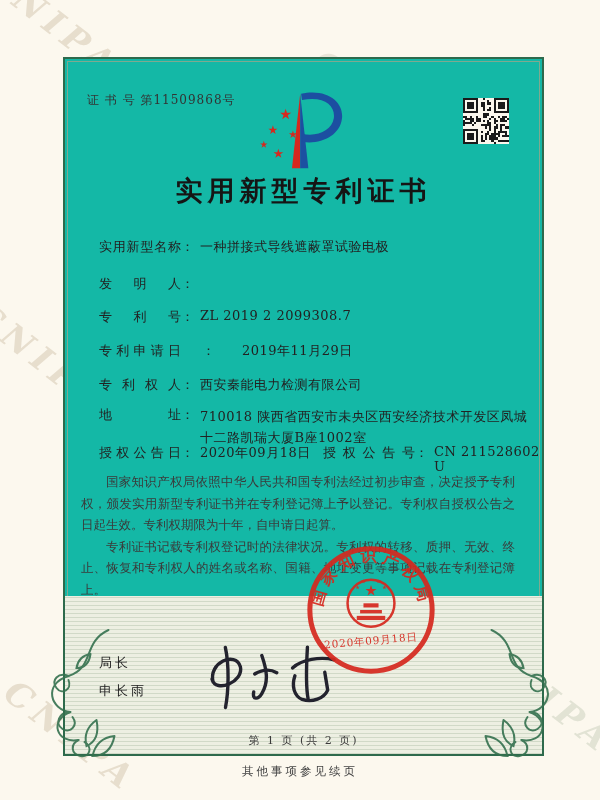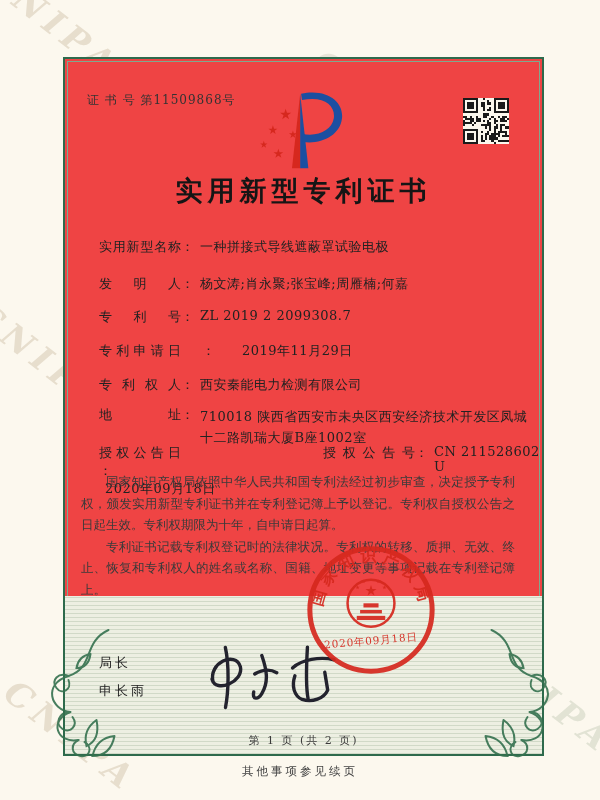--- a/index.html
+++ b/index.html
@@ -19,21 +19,21 @@
   .wm1{left:-26px;top:2px;}
   .wm2{left:300px;top:86px;color:rgba(170,162,140,.22);}
   .wm3{left:396px;top:238px;}
   .wm4{left:-38px;top:338px;}
   .wm5{left:330px;top:470px;color:rgba(170,162,140,.20);}
   .wm6{left:-8px;top:716px;}
   .wm7{left:468px;top:678px;color:rgba(150,165,140,.26);}
   
   .frame{
     position:absolute;left:63px;top:57px;width:477px;height:695px;
-    border:2px solid #2e6a4c;background:#ef4444;z-index:2;
+    border:2px solid #2e6a4c;background:#14b8a6;z-index:2;
   }
   .frame .inner-line{
     position:absolute;inset:2px;border:1px solid #7fa98f;pointer-events:none;
   }
   .guilloche{
     position:absolute;left:0;right:0;bottom:0;height:158px;
     background-color:#edefe2;
     background-image:repeating-linear-gradient(0deg,
       rgba(110,140,105,.22) 0,rgba(110,140,105,.22) 1px,
       transparent 1px,transparent 4px);
@@ -46,21 +46,21 @@
     position:absolute;left:0;top:114px;width:100%;text-align:center;
     font-size:27px;font-weight:700;letter-spacing:5px;color:#151515;
   }
   
   .row{position:absolute;left:34px;font-size:13px;color:#222;display:flex;align-items:flex-start;}
   .flabel{display:inline-block;width:82px;text-align:justify;text-align-last:justify;flex:none;}
   .colon{flex:none;}
   .fvalue{margin-left:6px;letter-spacing:.5px;}
   .r1{top:179px;} .r2{top:216px;} .r3{top:249px;} .r4{top:283px;gap:21px;} .r5{top:317px;}
   .r6{top:347px;} .r6 .fvalue{width:336px;line-height:21px;}
-  .r7a{top:385px;flex-direction:column;} .r7b{top:385px;left:258px;} .r7b .flabel{width:92px;}
+  .r7a{top:385px;} .r7b{top:385px;left:258px;} .r7b .flabel{width:92px;}
   
   .body-text{
     position:absolute;left:16px;top:412px;width:434px;
     font-size:12.5px;line-height:1.72;color:#3a3a3a;text-align:justify;
   }
   .body-text p{margin:0;text-indent:2em;}
   
   .signer{position:absolute;left:34px;top:590px;font-size:13px;letter-spacing:3px;color:#222;line-height:28px;}
   .sig-svg{position:absolute;left:132px;top:580px;width:150px;height:78px;transform:rotate(-3deg);}
   
@@ -237,21 +237,20 @@
   <div class="title">实用新型专利证书</div>
 
   <div class="row r1">
     <span class="flabel">实用新型名称</span>
       <span class="colon">：</span>
     <span class="fvalue">一种拼接式导线遮蔽罩试验电极</span>
   </div>
   <div class="row r2">
     <span class="flabel">发明人</span>
       <span class="colon">：</span>
-    <span class="fvalue">杨文涛;肖永聚;张宝峰;周雁楠;何嘉</span>
   </div>
   <div class="row r3">
     <span class="flabel">专利号</span>
       <span class="colon">：</span>
     <span class="fvalue">ZL 2019 2 2099308.7</span>
   </div>
   <div class="row r4">
     <span class="flabel">专利申请日</span>
       <span class="colon">：</span>
     <span class="fvalue">2019年11月29日</span>

